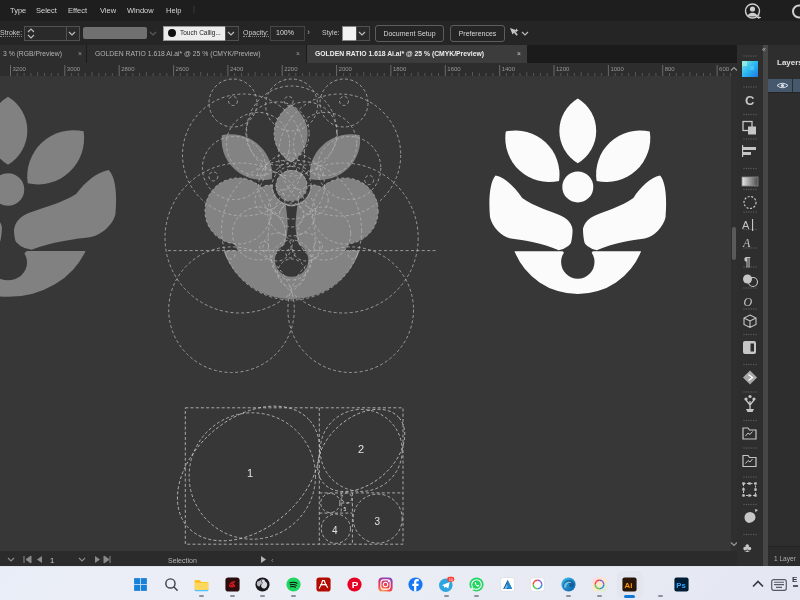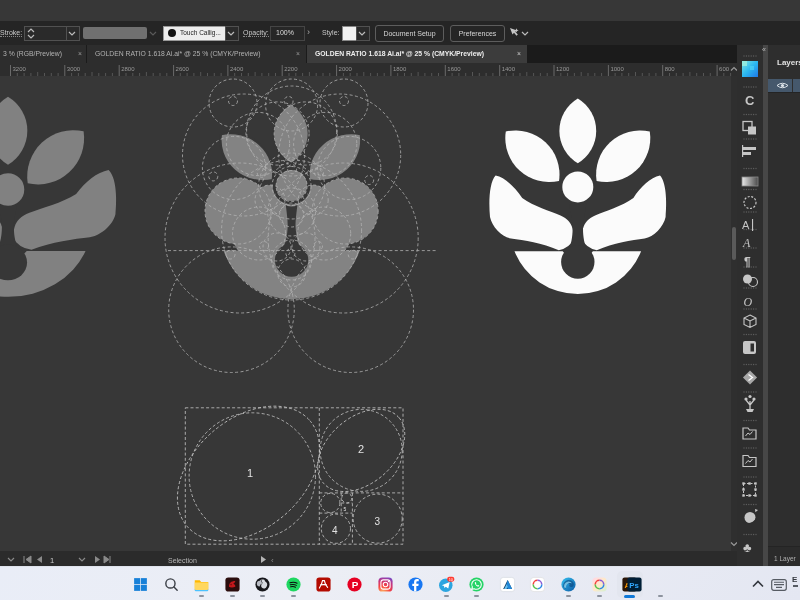--- a/index.html
+++ b/index.html
@@ -23,20 +23,38 @@
   #layers{left:768px;top:45px;width:32px;height:521px;background:#2e2e2e;}
   
   #statusbar{left:0;top:551px;width:737px;height:15px;background:#2b2b2b;color:#999;font-size:7px;}
   #taskbar{left:0;top:566px;width:800px;height:34px;background:linear-gradient(135deg,#e9edf7 0%,#eceef5 40%,#e4e7f2 100%);border-top:1px solid #dfe3ec;}
   .ticon{position:absolute;top:9px;width:17px;height:17px;}.ticon svg{width:17px;height:17px;}
   .dot{position:absolute;top:28px;width:5px;height:2.4px;border-radius:1.2px;background:#8d939e;}
 </style></head>
 <body>
 <div id="root">
 
+  <div class="abs" id="menubar">
+    <span style="left:10px">Type</span>
+      <span style="left:36px">Select</span>
+    <span style="left:68px">Effect</span>
+      <span style="left:100px">View</span>
+    <span style="left:127px">Window</span>
+      <span style="left:166px">Help</span>
+    <span style="left:193px;color:#4a4a4a;top:4px">|</span>
+    <svg class="abs" style="left:744px;top:3px" width="18" height="17" viewBox="0 0 18 17">
+      <circle cx="8.5" cy="8" r="7" fill="none" stroke="#cfcfcf" stroke-width="1.4"></circle>
+      <circle cx="8.5" cy="6" r="2.6" fill="#cfcfcf"></circle>
+      <path d="M3.5 13.5 A 5.2 5.2 0 0 1 13.5 13.5" fill="#cfcfcf"></path>
+      <text x="12.5" y="16.5" font-size="8" fill="#cfcfcf" font-weight="bold">+</text>
+    </svg>
+    <svg class="abs" style="left:791px;top:3px" width="9" height="17" viewBox="0 0 9 17">
+      <circle cx="8" cy="8.5" r="6" fill="none" stroke="#cfcfcf" stroke-width="2"></circle>
+    </svg>
+  </div>
 
   <div class="abs" id="toolbar">
     <span class="abs" style="left:0px;top:8px;border-bottom:1px dotted #888">Stroke:</span>
     <div class="abs" style="left:24px;top:5px;width:42px;height:13px;background:#2a2a2a;border:1px solid #515151"></div>
     <svg class="abs" style="left:27px;top:7px" width="8" height="11" viewBox="0 0 8 11">
       <path d="M1 4 L4 1 L7 4" fill="none" stroke="#bbb" stroke-width="1.2"></path>
       <path d="M1 7 L4 10 L7 7" fill="none" stroke="#bbb" stroke-width="1.2"></path>
     </svg>
     <div class="abs" style="left:66px;top:5px;width:12px;height:13px;background:#2a2a2a;border:1px solid #515151"></div>
     <svg class="abs" style="left:68px;top:10px" width="8" height="5" viewBox="0 0 8 5">
@@ -682,21 +700,21 @@
           <rect x="2" y="2" width="20" height="20" rx="5" fill="url(#cg)"></rect>
           <path d="M6 12 a6 6 0 0 1 6 -6" stroke="#f5413c" stroke-width="2.2" fill="none"></path>
           <path d="M12 6 a6 6 0 0 1 6 6" stroke="#8a5cd6" stroke-width="2.2" fill="none"></path>
           <path d="M18 12 a6 6 0 0 1 -6 6" stroke="#2e8ae5" stroke-width="2.2" fill="none"></path>
           <path d="M12 18 a6 6 0 0 1 -6 -6" stroke="#58c24c" stroke-width="2.2" fill="none"></path>
         </svg></div>
       <div class="ticon" style="left:621.0px"><svg width="24" height="24" viewBox="0 0 24 24">
           <rect x="2" y="2" width="20" height="20" rx="3" fill="#2a1608"></rect>
           <text x="5" y="17" font-size="11" font-weight="bold" fill="#ff9a00" font-family="Liberation Sans">Ai</text>
         </svg></div>
-      <div class="ticon" style="left:626px"><svg width="24" height="24" viewBox="0 0 24 24">
+      <div class="ticon" style="left:673px"><svg width="24" height="24" viewBox="0 0 24 24">
           <rect x="2" y="2" width="20" height="20" rx="3" fill="#001e36"></rect>
           <text x="4.5" y="17" font-size="11" font-weight="bold" fill="#31a8ff" font-family="Liberation Sans">Ps</text>
         </svg></div>
       <div class="dot" style="left:199.0px"></div>
       <div class="dot" style="left:229.6px"></div>
       <div class="dot" style="left:260.2px"></div>
       <div class="dot" style="left:290.8px"></div>
       <div class="dot" style="left:443.6px"></div>
       <div class="dot" style="left:474.2px"></div>
       <div class="dot" style="left:565.9px"></div>

